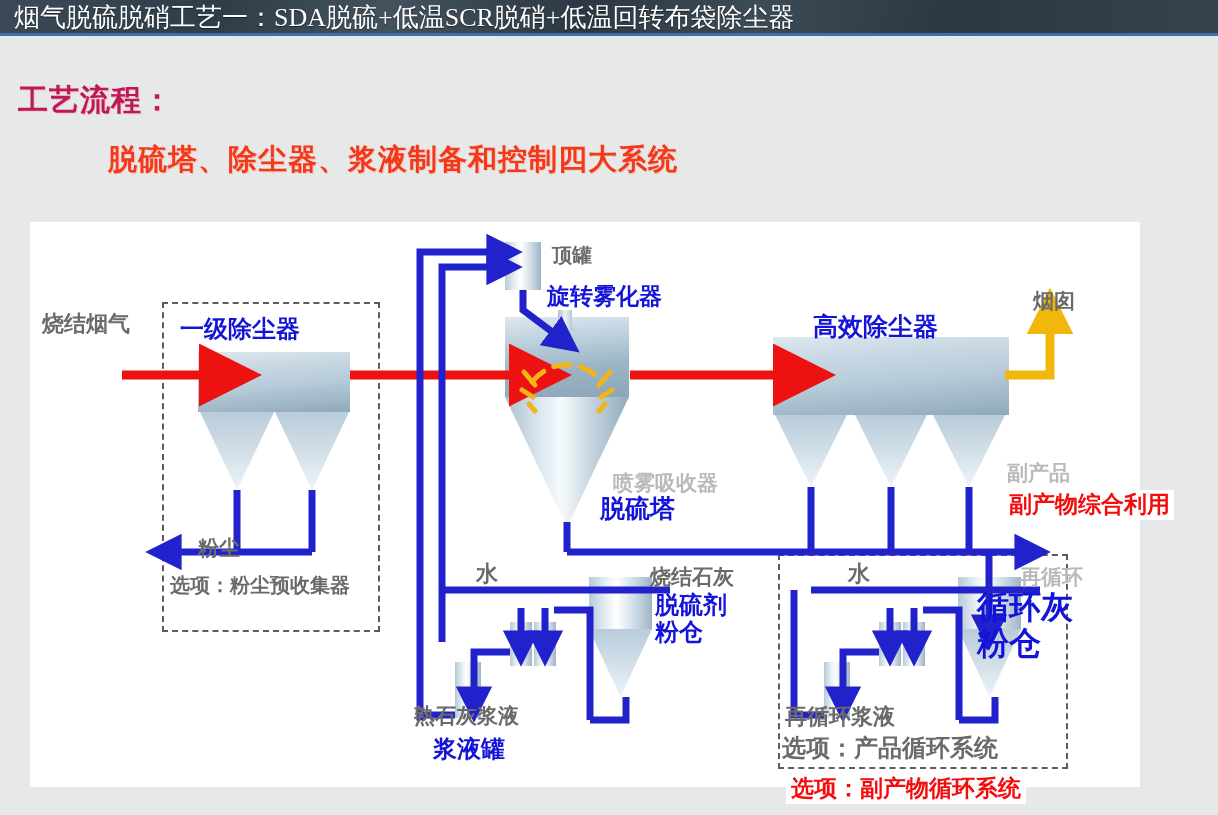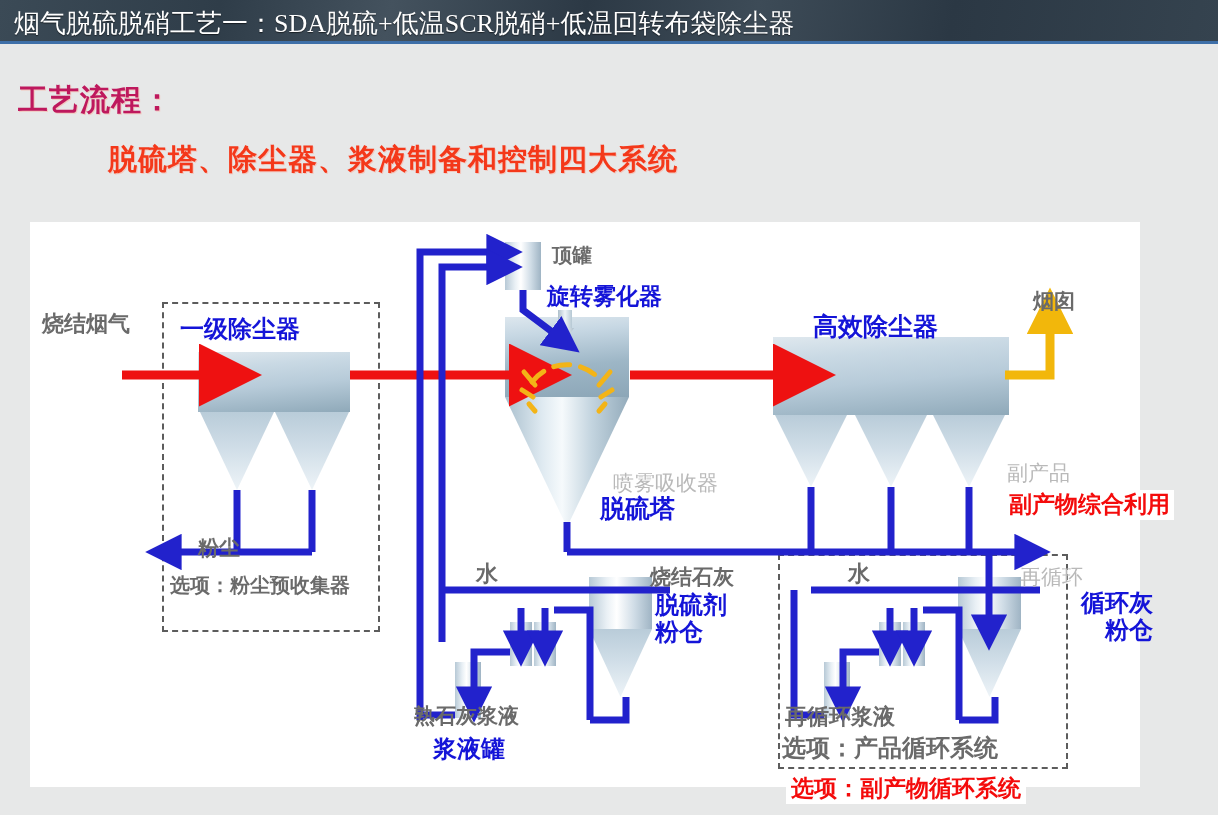--- a/index.html
+++ b/index.html
@@ -7,25 +7,25 @@
   body{
     width:1218px;height:815px;
     background:#e7e8e8;
     font-family:"Liberation Sans","DejaVu Sans",sans-serif;
     overflow:hidden;
     position:relative;
   }
 
   
   .titlebar{
-    position:absolute;left:0;top:0;width:1218px;height:44px;
+    position:absolute;left:0;top:0;width:1218px;height:36px;
     background:linear-gradient(100deg,#3b4a56 0%,#2f3d49 18%,#44525e 32%,#2c3945 48%,#3d4b57 62%,#2b3844 78%,#35434f 100%);
     border-bottom:3px solid #3e6fa8;
     box-sizing:border-box;
-    display:flex;align-items:flex-end;
+    display:flex;align-items:flex-start;
   }
   .titlebar .tb-txt{
     color:#ffffff;
     font-family:"Liberation Serif","DejaVu Serif",serif;
     font-size:26px;
     letter-spacing:0px;
     padding-left:14px;
     white-space:nowrap;
     text-shadow:0 1px 1px rgba(0,0,0,.55);
   }
@@ -69,21 +69,21 @@
   .cyl{
     position:absolute;
     background:linear-gradient(90deg,#b7c9d6 0%,#e9f0f5 28%,#ffffff 44%,#cfdce6 72%,#9fb4c4 100%);
   }
 
   
   .lbl{position:absolute;white-space:nowrap;line-height:1.12;}
   .lbl-blue{color:#1414d8;font-weight:bold;}
   .lbl-gray{color:#6a6a6a;font-weight:bold;font-family:"Liberation Serif","DejaVu Serif",serif;}
   .lbl-red{color:#f40b0b;font-weight:bold;background:#ffffff;margin-top:6px;}
-  .lbl-faint{color:#b9b9b9;font-weight:normal;font-family:"Liberation Serif","DejaVu Serif",serif;}
+  .lbl-faint{color:#b9b9b9;font-weight:bold;font-family:"Liberation Serif","DejaVu Serif",serif;}
 
   .dashbox{position:absolute;border:2px dashed #5c5c5c;box-sizing:border-box;}
 </style>
 </head>
 <body>
 
 <div class="titlebar">
   <span class="tb-txt">烟气脱硫脱硝工艺一：SDA脱硫+低温SCR脱硝+低温回转布袋除尘器</span>
 </div>
 
@@ -252,21 +252,21 @@
   </div>
 
   <div class="lbl lbl-gray" style="left:384px;top:483px;font-size:21px;">熟石灰浆液</div>
 
   <div class="lbl lbl-blue" style="left:403px;top:514px;font-size:24px;font-family:Liberation Serif, serif;">浆液罐</div>
 
   <div class="lbl lbl-gray" style="left:818px;top:340px;font-size:22px;">水</div>
 
   <div class="lbl lbl-faint" style="left:990px;top:344px;font-size:21px;">再循环</div>
 
-  <div class="lbl lbl-blue" style="left:1051px;top:368px;font-size:24px;text-align:right;">
+  <div class="lbl lbl-blue" style="left:947px;top:368px;font-size:32px;">
     <div>循环灰</div>
     <div>粉仓</div>
   </div>
 
   <div class="lbl lbl-gray" style="left:755px;top:483px;font-size:22px;">再循环浆液</div>
 
   <div class="lbl lbl-gray" style="left:752px;top:513px;font-size:24px;">选项：产品循环系统</div>
 
   <div class="lbl lbl-red" style="left:756px;top:546px;font-size:23px;padding:2px 5px;">选项：副产物循环系统</div>
 

